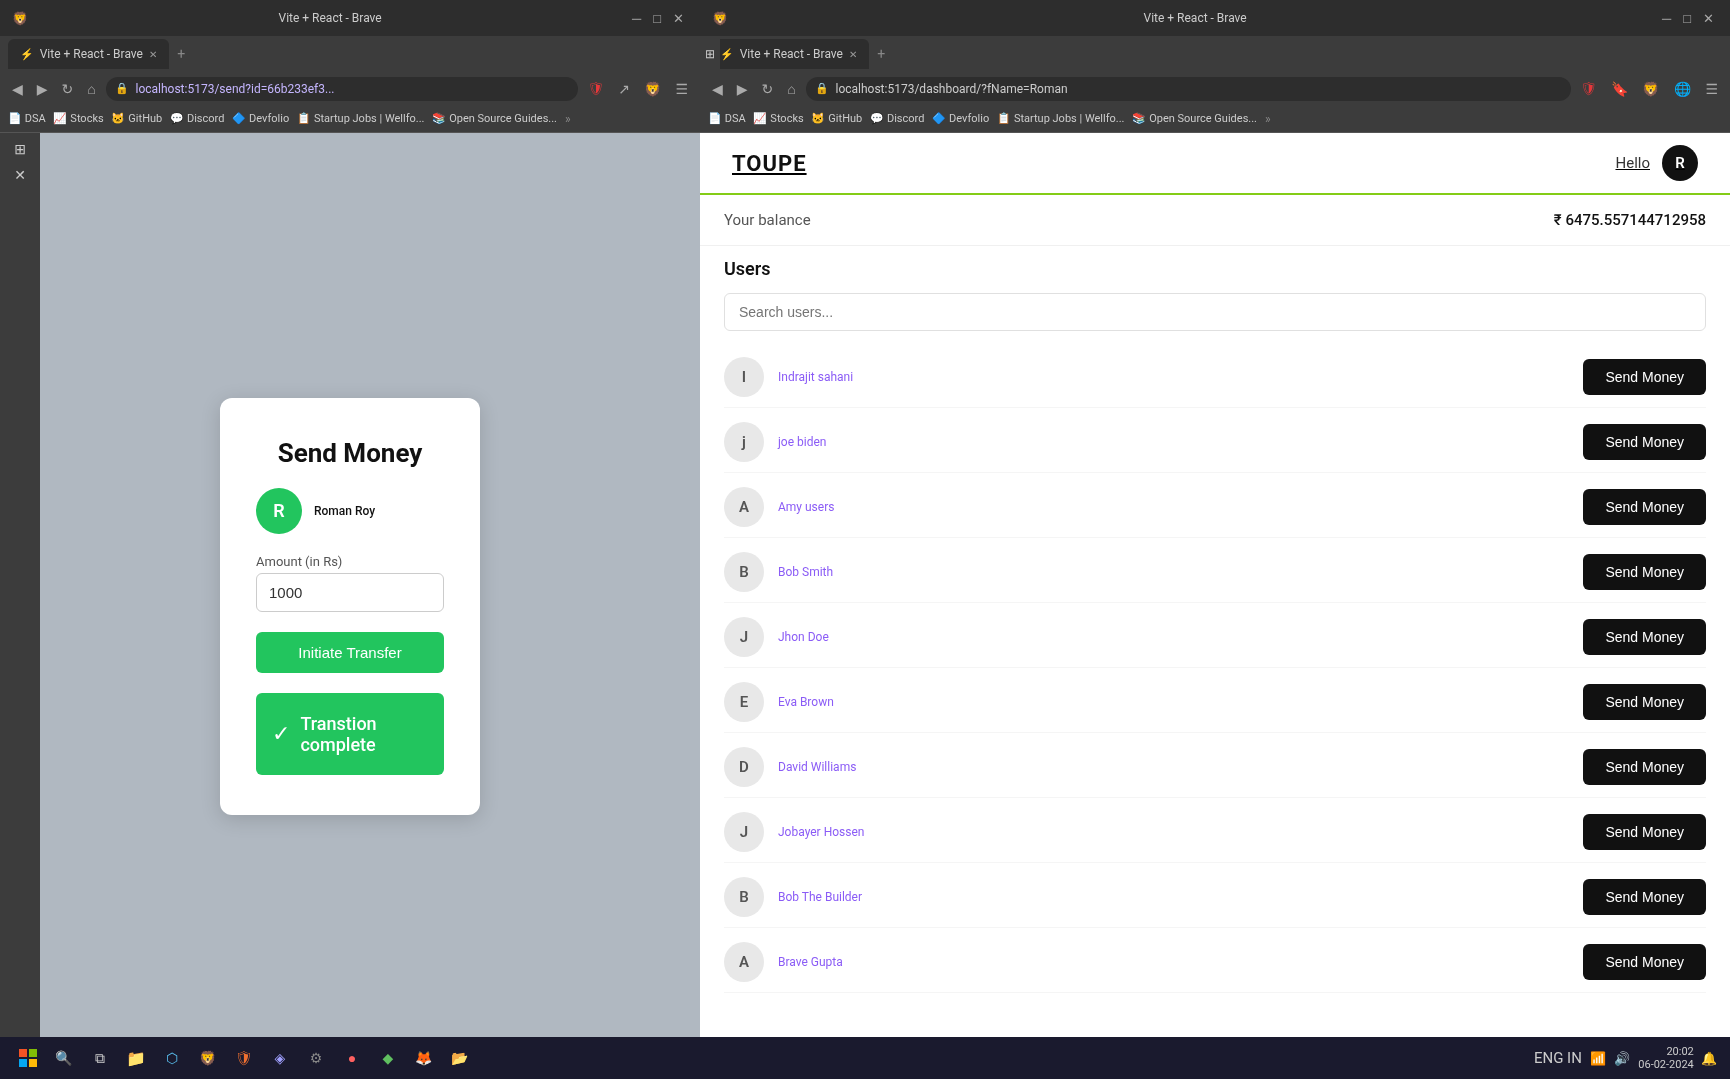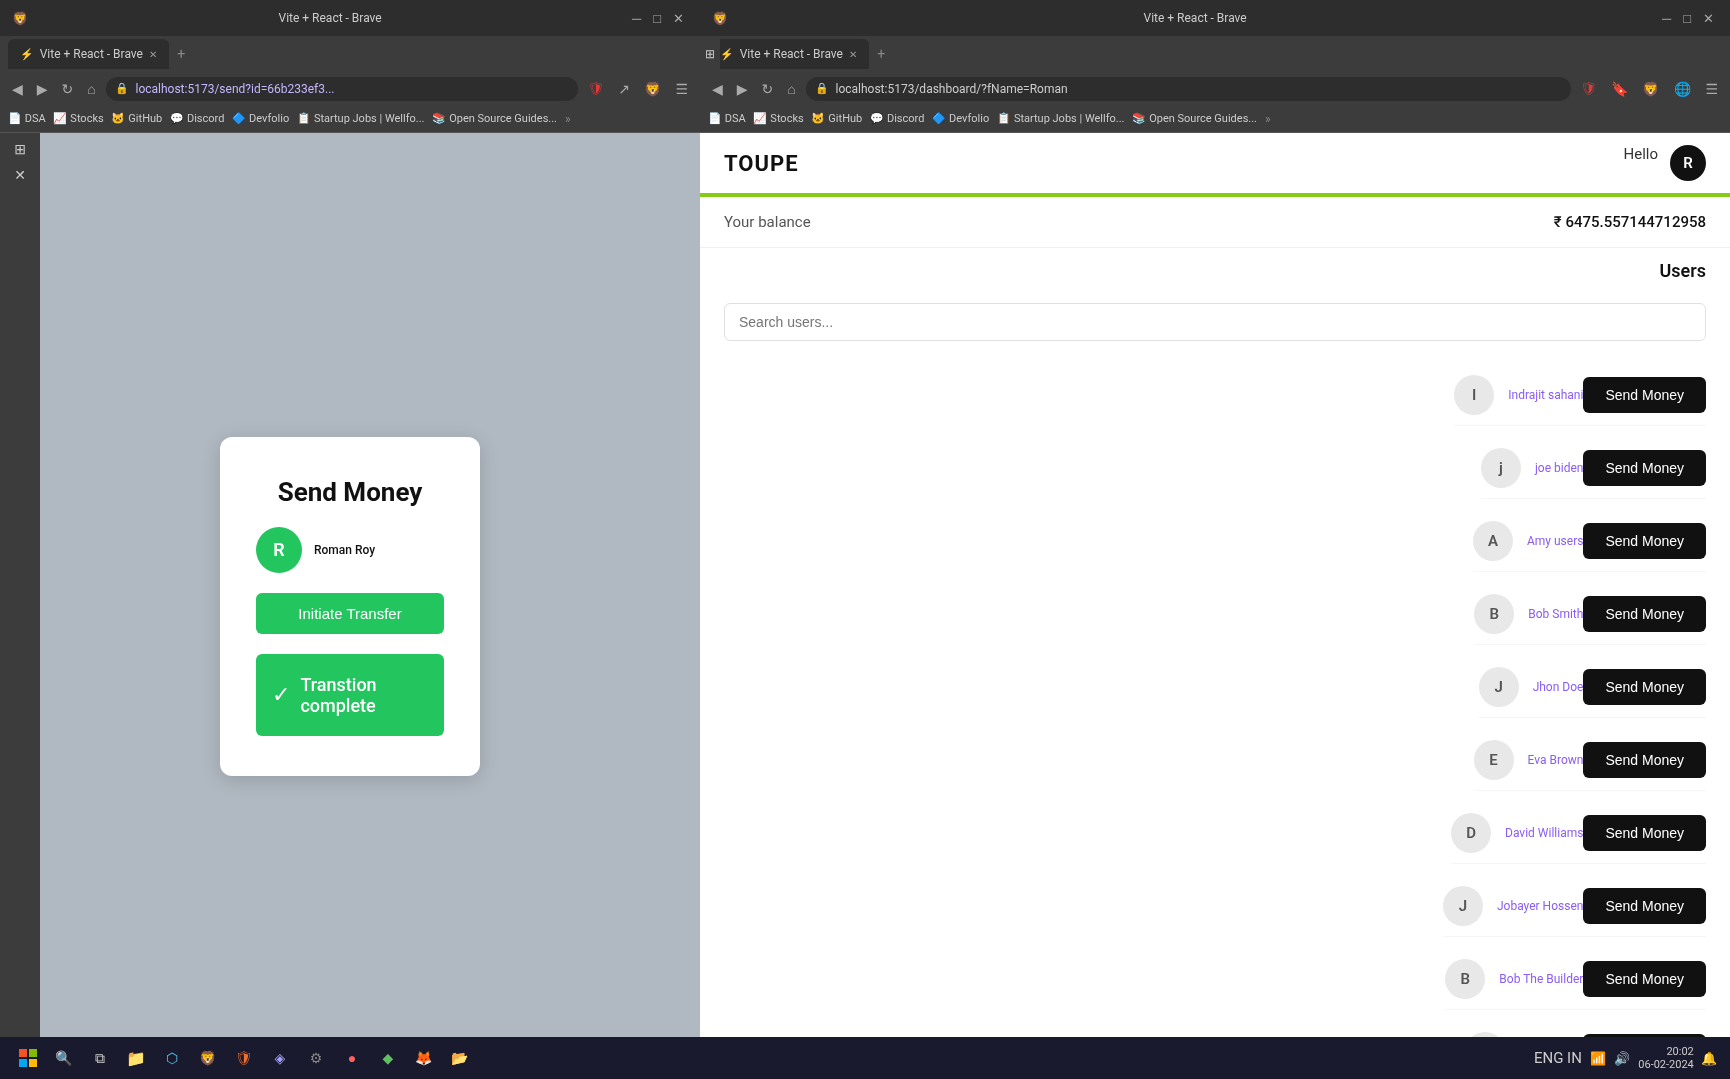--- a/index.html
+++ b/index.html
@@ -264,34 +264,35 @@
       display: flex;
       flex-direction: column;
       overflow: hidden;
       background: white;
     }
 
     .app-header {
       display: flex;
       align-items: center;
       justify-content: space-between;
-      padding: 12px 24px;
-      border-bottom: 4px solid #84cc16;
+      padding: 12px 32px;
+      border-bottom: 2px solid #84cc16;
+      text-decoration: underline;
     }
 
     .app-logo {
       font-size: 22px;
       font-weight: 700;
       color: #111;
       letter-spacing: 1px;
     }
 
     .app-header-right {
       display: flex;
-      align-items: flex-start;
+      align-items: center;
       gap: 12px;
     }
 
     .hello-text {
       font-size: 15px;
       color: #333;
     }
 
     .user-avatar-header {
       width: 36px;
@@ -324,22 +325,21 @@
       color: #111;
       font-weight: 500;
     }
 
     .users-section {
       padding: 12px 24px;
       flex: 1;
       overflow-y: auto;
       display: flex;
       flex-direction: column;
-      gap: 12px;
-      align-items: flex-end;
+      gap: 4px;
     }
 
     .users-title {
       font-size: 18px;
       font-weight: 600;
       color: #111;
       margin-bottom: 10px;
     }
 
     .search-bar {
@@ -531,20 +531,24 @@
     </div>
 
     <div class="send-money-card">
       <div class="card-title">Send Money</div>
 
       <div class="user-row">
         <div class="user-avatar-card">R</div>
         <span class="user-name-card">Roman Roy</span>
       </div>
 
+      <div>
+        <div class="amount-label">Amount (in Rs)</div>
+        <input class="amount-input" type="number" value="1000" style="">
+      </div>
 
       <button class="initiate-btn">Initiate Transfer</button>
 
       <div class="success-banner">
         <span class="check-icon">✓</span>
         <span>Transtion complete</span>
       </div>
     </div>
   </div>
 </div>

